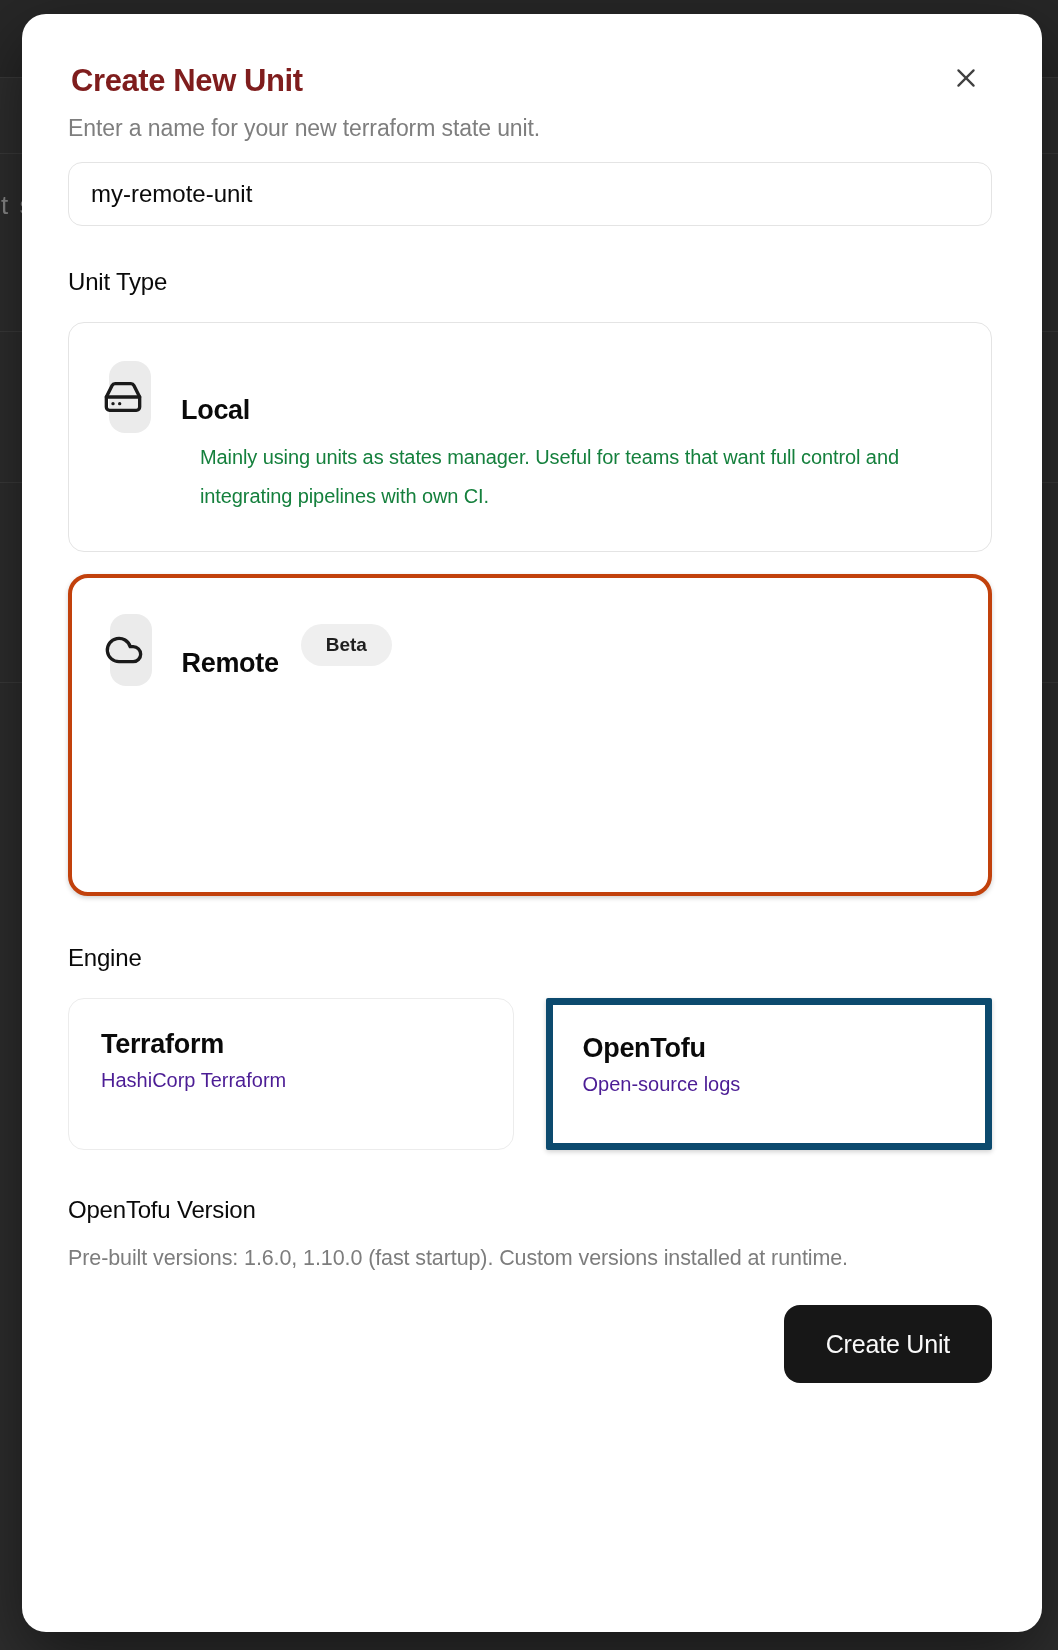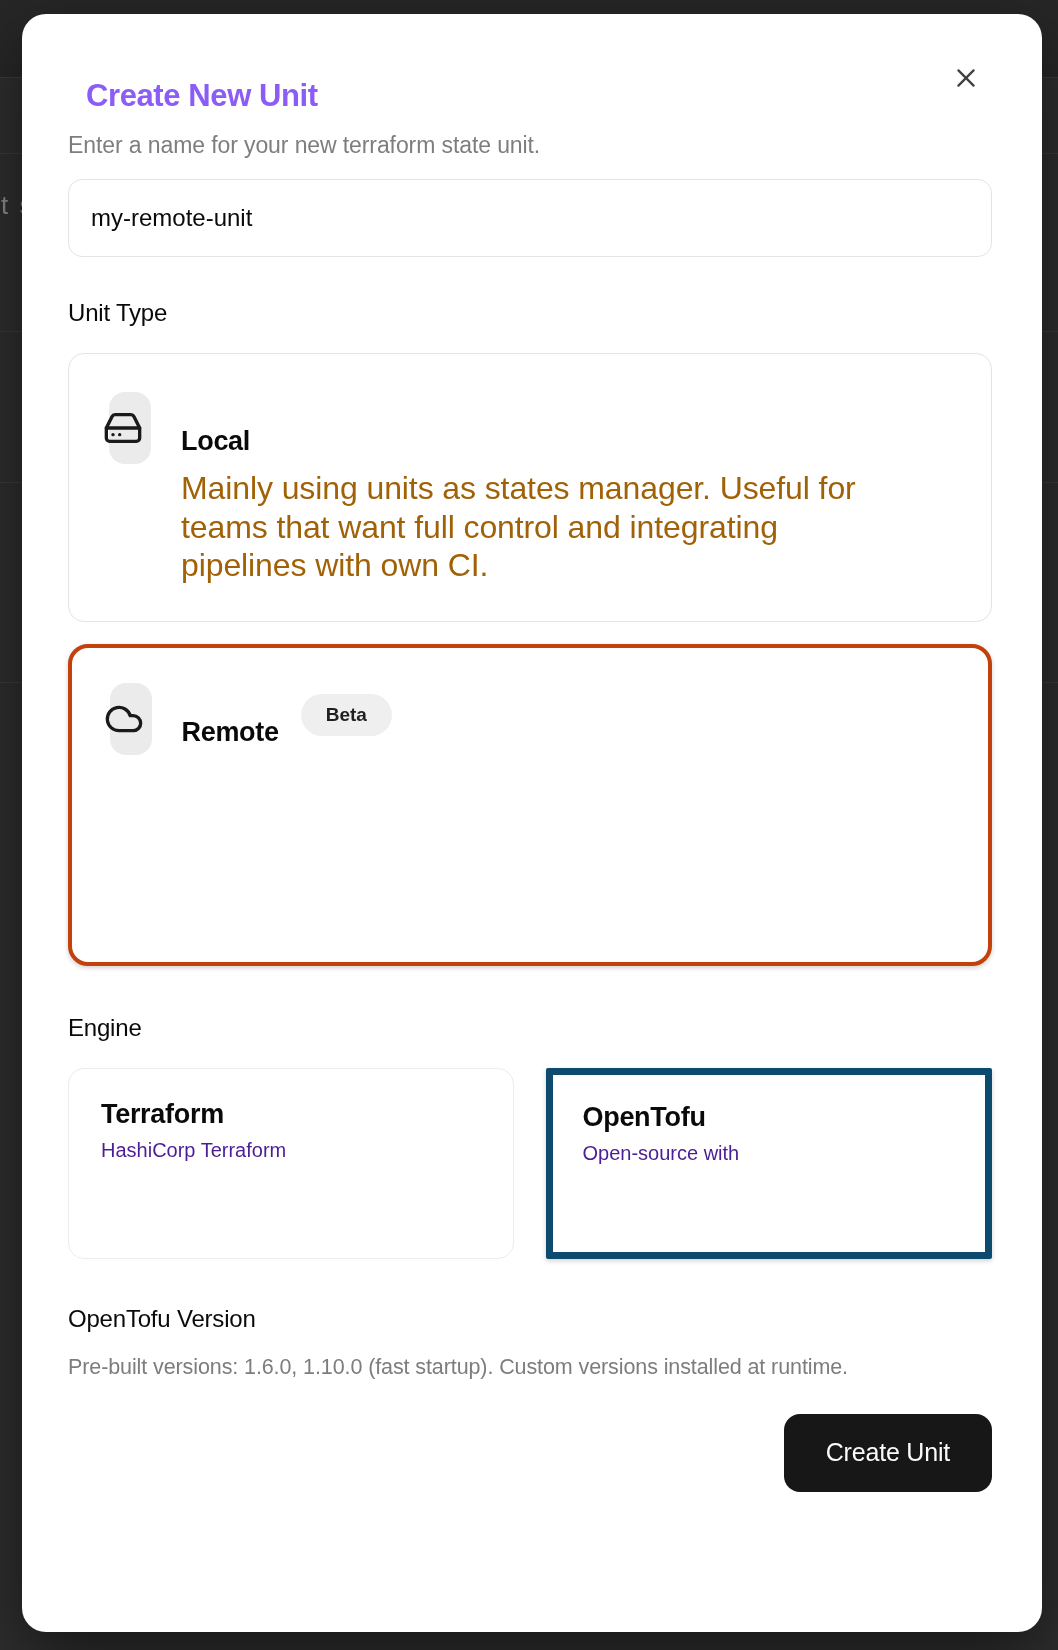--- a/index.html
+++ b/index.html
@@ -22,35 +22,35 @@
     box-shadow:0 24px 70px rgba(0,0,0,.5);
     box-sizing:border-box;
     padding:46px 50px 0 46px;
   }
   .close-btn{
     position:absolute;top:48px;right:60px;width:32px;height:32px;
     background:none;border:none;padding:0;cursor:pointer;
     display:flex;align-items:center;justify-content:center;
   }
   .modal-title{
-    font-size:31px;font-weight:700;color:#8b5cf6;letter-spacing:-.4px;margin:18px;
+    font-size:31px;font-weight:700;color:#7f1d1d;letter-spacing:-.4px;margin:3px;
   }
   .modal-subtitle{
     margin-top:16px;font-size:23px;color:#7e7e7e;letter-spacing:-.1px;
   }
   .field-label{
     font-size:24px;color:#0a0a0a;letter-spacing:-.2px;
   }
   .lbl-unit-name{margin-top:58px;}
   .lbl-unit-type{margin-top:42px;}
   .lbl-engine{margin-top:48px;}
   .lbl-version{margin-top:46px;}
 
   .text-input{
-    margin-top:20px;width:100%;height:78px;box-sizing:border-box;
+    margin-top:20px;width:100%;height:64px;box-sizing:border-box;
     border:1.5px solid #e4e4e4;border-radius:14px;
     padding:0 22px;font-size:24px;color:#0a0a0a;background:#fff;
     font-family:"Liberation Sans",sans-serif;outline:none;display:block;
   }
   .mono-input{
     font-family:"DejaVu Sans Mono","Liberation Mono",monospace;
     font-size:25px;margin-top:26px;
   }
 
   
@@ -74,28 +74,28 @@
     position:absolute;left:-6px;top:50%;transform:translateY(-50%);
   }
   .type-body{flex:1;min-width:0;}
   .type-title-row{display:flex;align-items:center;gap:22px;}
   .type-title{font-size:27px;font-weight:700;color:#0a0a0a;letter-spacing:-.3px;margin-top:36px;}
   .beta-badge{
     background:#efefef;border-radius:22px;height:42px;padding:0 25px;
     display:flex;align-items:center;font-size:19px;font-weight:700;color:#1f1f1f;
   }
   .type-desc{
-    margin-top:12px;font-size:32px;line-height:38.5px;color:#a16207;
-    letter-spacing:-.1px;max-width:718px;
+    margin-top:12px;font-size:20px;line-height:38.5px;color:#15803d;
+    letter-spacing:-.1px;max-width:718px;margin-left:19px;
   }
 
   
   .engine-grid{margin-top:26px;display:grid;grid-template-columns:1fr 1fr;gap:32px;}
   .engine-card{
-    height:191px;box-sizing:border-box;border:1.5px solid #ececec;border-radius:16px;
+    height:152px;box-sizing:border-box;border:1.5px solid #ececec;border-radius:16px;
     padding:30px 32px;background:#fff;
   }
   .engine-card.selected{
     border:7px solid #0c4a6e;border-radius:2px;padding:27.5px 29.5px;
     box-shadow:0 2px 5px rgba(0,0,0,.18);
   }
   .engine-title{font-size:27px;font-weight:700;color:#0a0a0a;letter-spacing:-.3px;}
   .engine-sub{margin-top:9px;font-size:20px;color:#4c1d95;}
 
   .helper-text{margin-top:22px;font-size:21.5px;color:#7d7d7d;letter-spacing:-.1px;}
@@ -170,21 +170,21 @@
   </div>
 
   <div class="field-label lbl-engine">Engine</div>
   <div class="engine-grid">
     <div class="engine-card">
       <div class="engine-title">Terraform</div>
       <div class="engine-sub">HashiCorp Terraform</div>
     </div>
     <div class="engine-card selected">
       <div class="engine-title">OpenTofu</div>
-      <div class="engine-sub">Open-source with</div>
+      <div class="engine-sub">Open-source logs</div>
     </div>
   </div>
 
   <div class="field-label lbl-version">OpenTofu Version</div>
   <div class="helper-text">Pre-built versions: 1.6.0, 1.10.0 (fast startup). Custom versions installed at runtime.</div>
 
   <div class="modal-footer">
     <button class="create-btn">Create Unit</button>
   </div>
 

